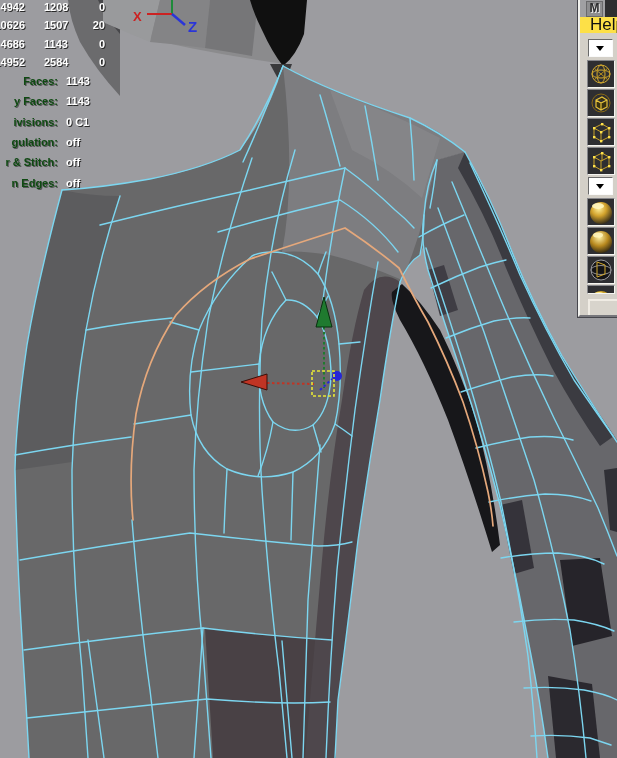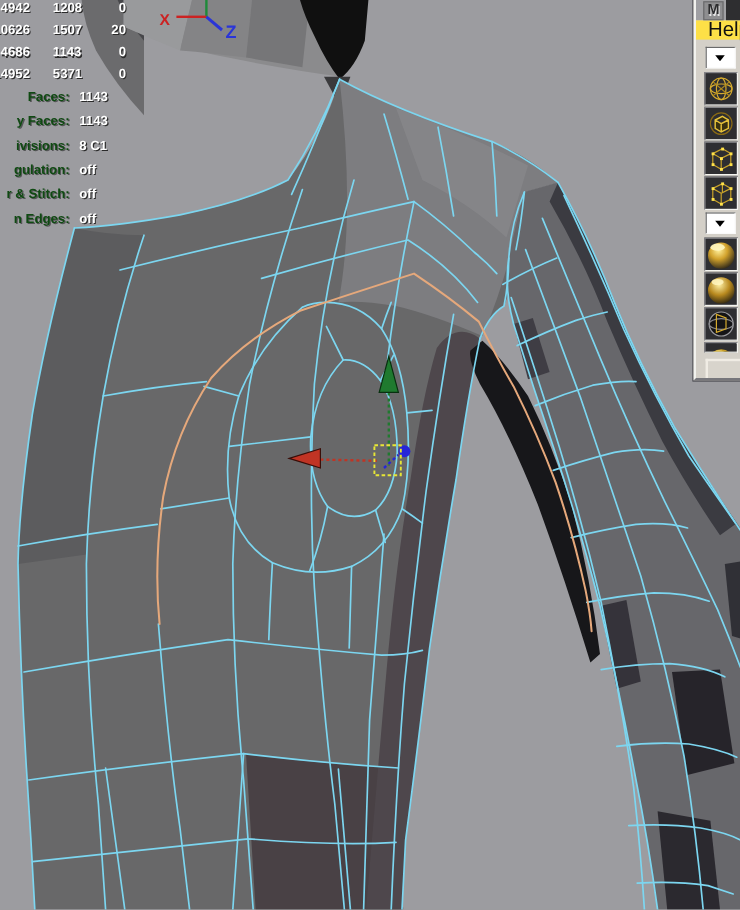--- a/index.html
+++ b/index.html
@@ -189,31 +189,31 @@
     <span class="hudnum c1" style="top:1px">4942</span>
     <span class="hudnum c2" style="top:1px">1208</span>
     <span class="hudnum c3" style="top:1px">0</span>
     <span class="hudnum c1" style="top:19px">10626</span>
     <span class="hudnum c2" style="top:19px">1507</span>
     <span class="hudnum c3" style="top:19px">20</span>
     <span class="hudnum c1" style="top:38px">4686</span>
     <span class="hudnum c2" style="top:38px">1143</span>
     <span class="hudnum c3" style="top:38px">0</span>
     <span class="hudnum c1" style="top:56px">14952</span>
-    <span class="hudnum c2" style="top:56px">5371</span>
+    <span class="hudnum c2" style="top:56px">2584</span>
     <span class="hudnum c3" style="top:56px">0</span>
   </div>
 
   <div>
     <span class="hudlbl lblbox" style="top:75px">Faces:</span>
     <span class="hudnum valbox" style="top:75px">1143</span>
     <span class="hudlbl lblbox" style="top:95px">y Faces:</span>
     <span class="hudnum valbox" style="top:95px">1143</span>
     <span class="hudlbl lblbox" style="top:116px">ivisions:</span>
-    <span class="hudnum valbox" style="top:116px">8 C1</span>
+    <span class="hudnum valbox" style="top:116px">0 C1</span>
     <span class="hudlbl lblbox" style="top:136px">gulation:</span>
     <span class="hudnum valbox" style="top:136px">off</span>
     <span class="hudlbl lblbox" style="top:156px">r &amp; Stitch:</span>
     <span class="hudnum valbox" style="top:156px">off</span>
     <span class="hudlbl lblbox" style="top:177px">n Edges:</span>
     <span class="hudnum valbox" style="top:177px">off</span>
   </div>
 </div>
 
 <div id="panel">

